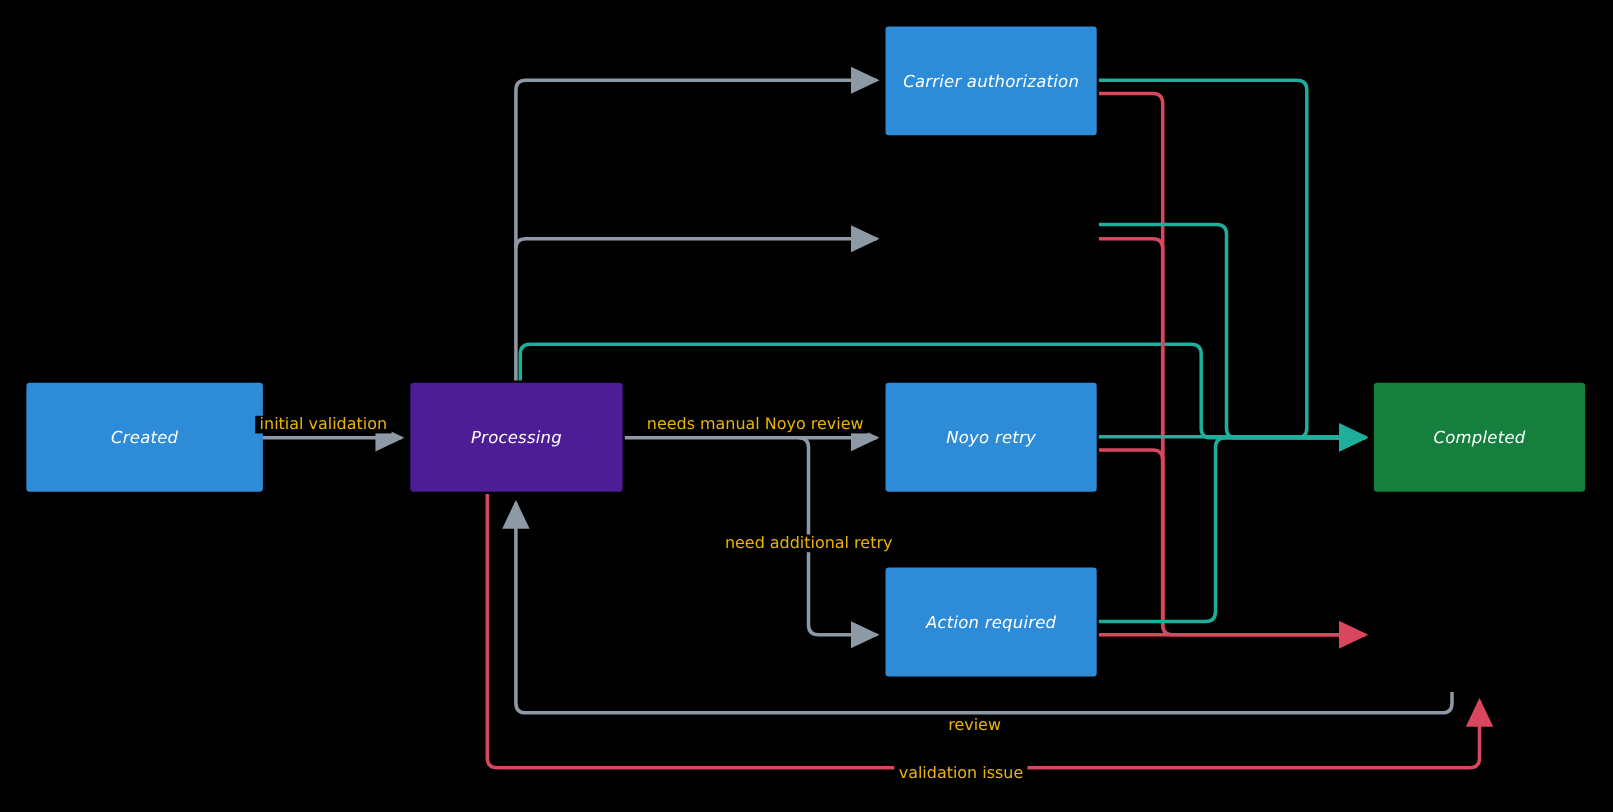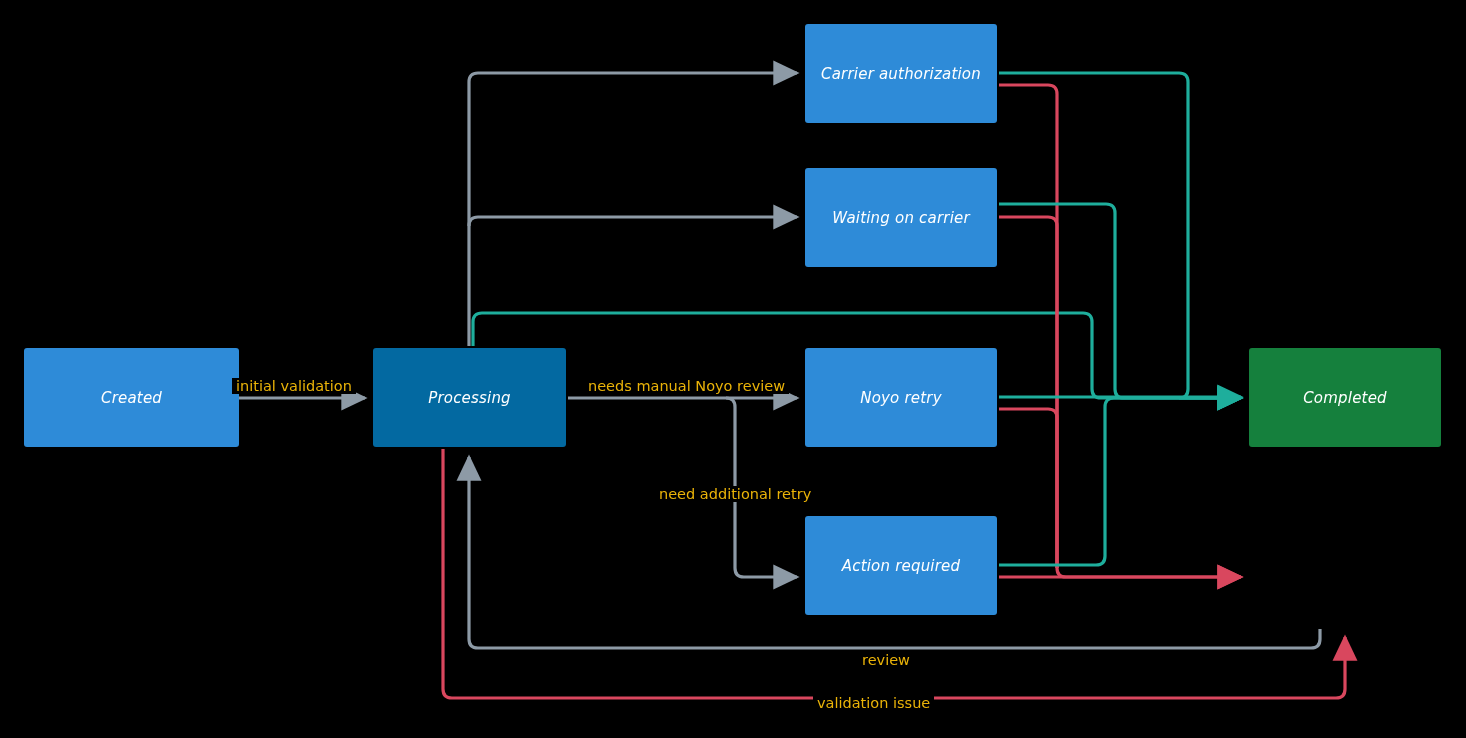--- a/index.html
+++ b/index.html
@@ -61,31 +61,28 @@
       <path d="M1320,629 L1320,639 q0,9 -9,9 L478,648 q-9,0 -9,-9 L469,457" stroke="#8d9aa6" marker-end="url(#ah-gray)"></path>
 
       <path d="M443,449 L443,689 q0,9 9,9 L1336,698 q9,0 9,-9 L1345,637" stroke="#d9475e" marker-end="url(#ah-red)"></path>
     </g>
   </svg>
 
   <div class="node" style="left:24px;top:348px;width:215px;height:99px;background:#2e8bd8;">
     <span>Created</span>
   </div>
 
-  <div class="node" style="left:373px;top:348px;width:193px;height:99px;background:#0369a1;">
+  <div class="node" style="left:373px;top:348px;width:193px;height:99px;background:#4c1d95;">
     <span>Processing</span>
   </div>
 
   <div class="node" style="left:805px;top:24px;width:192px;height:99px;background:#2e8bd8;">
     <span>Carrier authorization</span>
   </div>
 
-  <div class="node" style="left:805px;top:168px;width:192px;height:99px;background:#2e8bd8;">
-    <span>Waiting on carrier</span>
-  </div>
 
   <div class="node" style="left:805px;top:348px;width:192px;height:99px;background:#2e8bd8;">
     <span>Noyo retry</span>
   </div>
 
   <div class="node" style="left:805px;top:516px;width:192px;height:99px;background:#2e8bd8;">
     <span>Action required</span>
   </div>
 
   <div class="node" style="left:1249px;top:348px;width:192px;height:99px;background:#15803d;">

